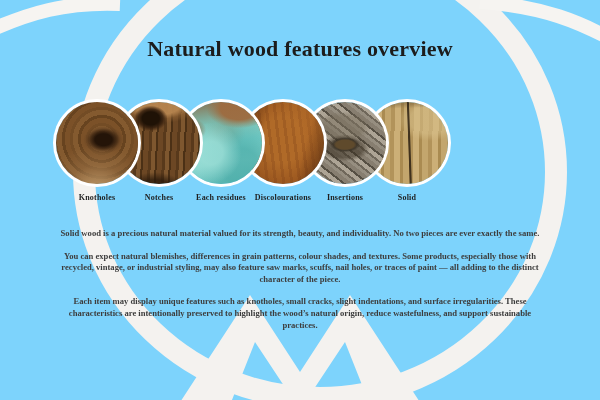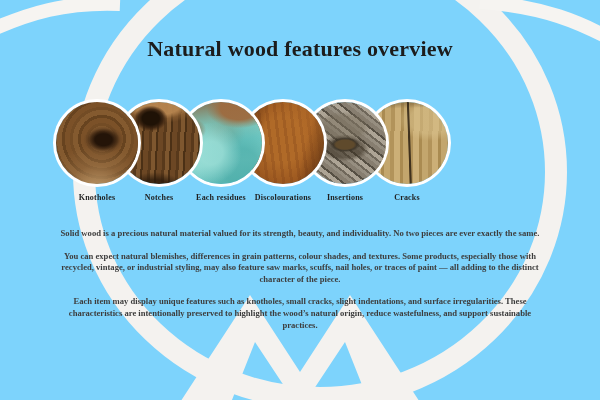--- a/index.html
+++ b/index.html
@@ -116,21 +116,21 @@
     <div class="feature">
       <div class="photo c4"></div>
       <div class="flabel">Discolourations</div>
     </div>
     <div class="feature">
       <div class="photo c5"></div>
       <div class="flabel">Insertions</div>
     </div>
     <div class="feature">
       <div class="photo c6"></div>
-      <div class="flabel">Cracks</div>
+      <div class="flabel">Solid</div>
     </div>
   </div>
 
   <div class="copy">
     <p>Solid wood is a precious natural material valued for its strength, beauty, and individuality. No two pieces are ever exactly the same.</p>
     <p>You can expect natural blemishes, differences in grain patterns, colour shades, and textures. Some products, especially those with
 recycled, vintage, or industrial styling, may also feature saw marks, scuffs, nail holes, or traces of paint — all adding to the distinct
 character of the piece.</p>
     <p>Each item may display unique features such as knotholes, small cracks, slight indentations, and surface irregularities. These
 characteristics are intentionally preserved to highlight the wood’s natural origin, reduce wastefulness, and support sustainable

